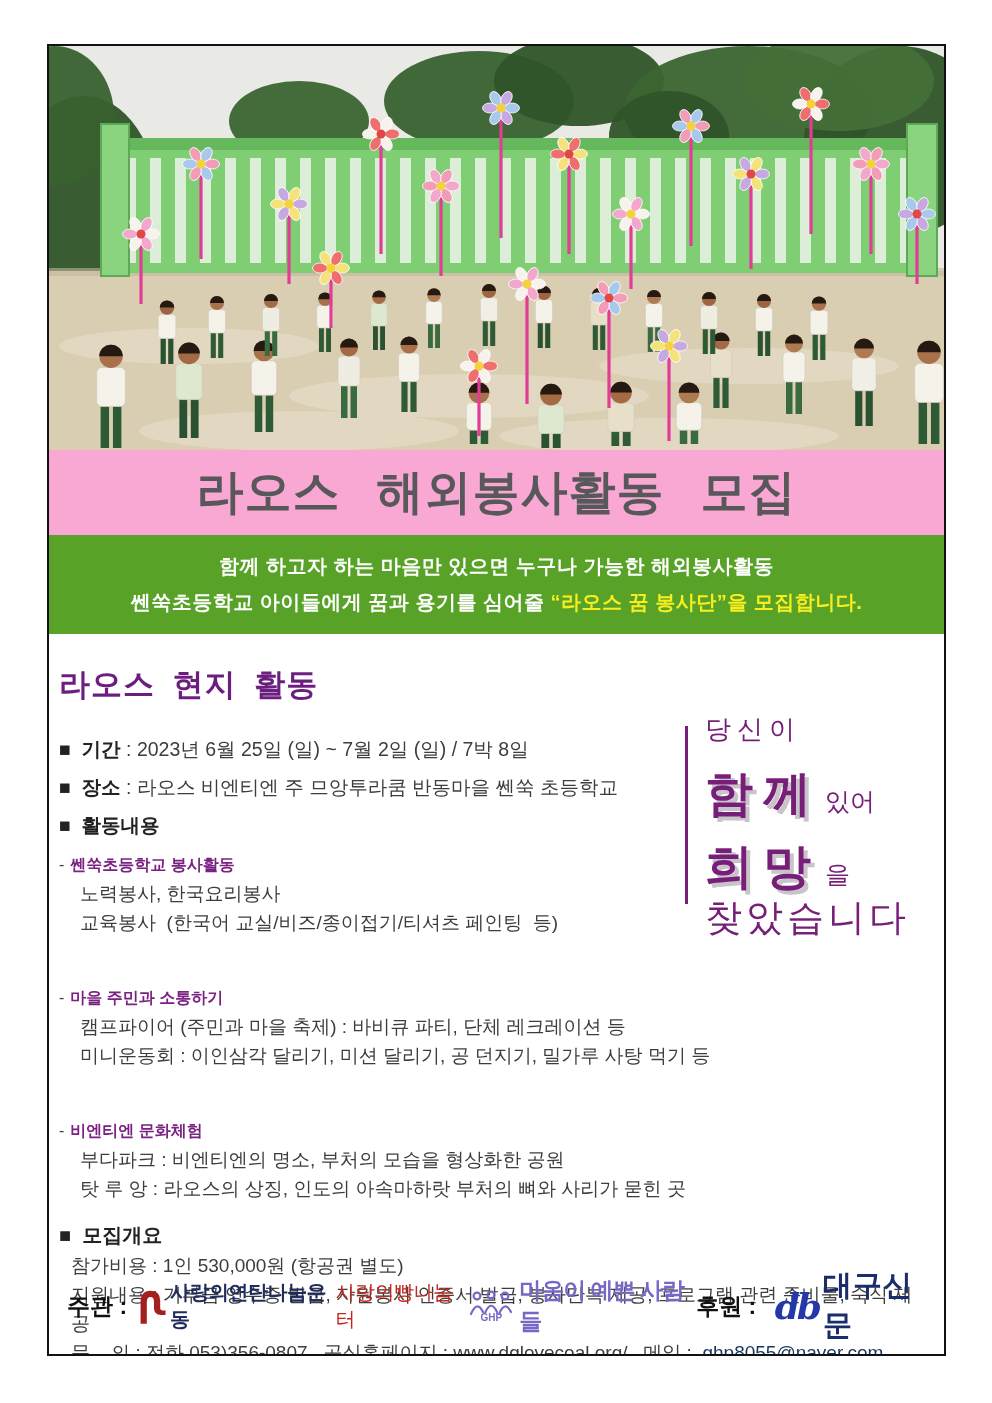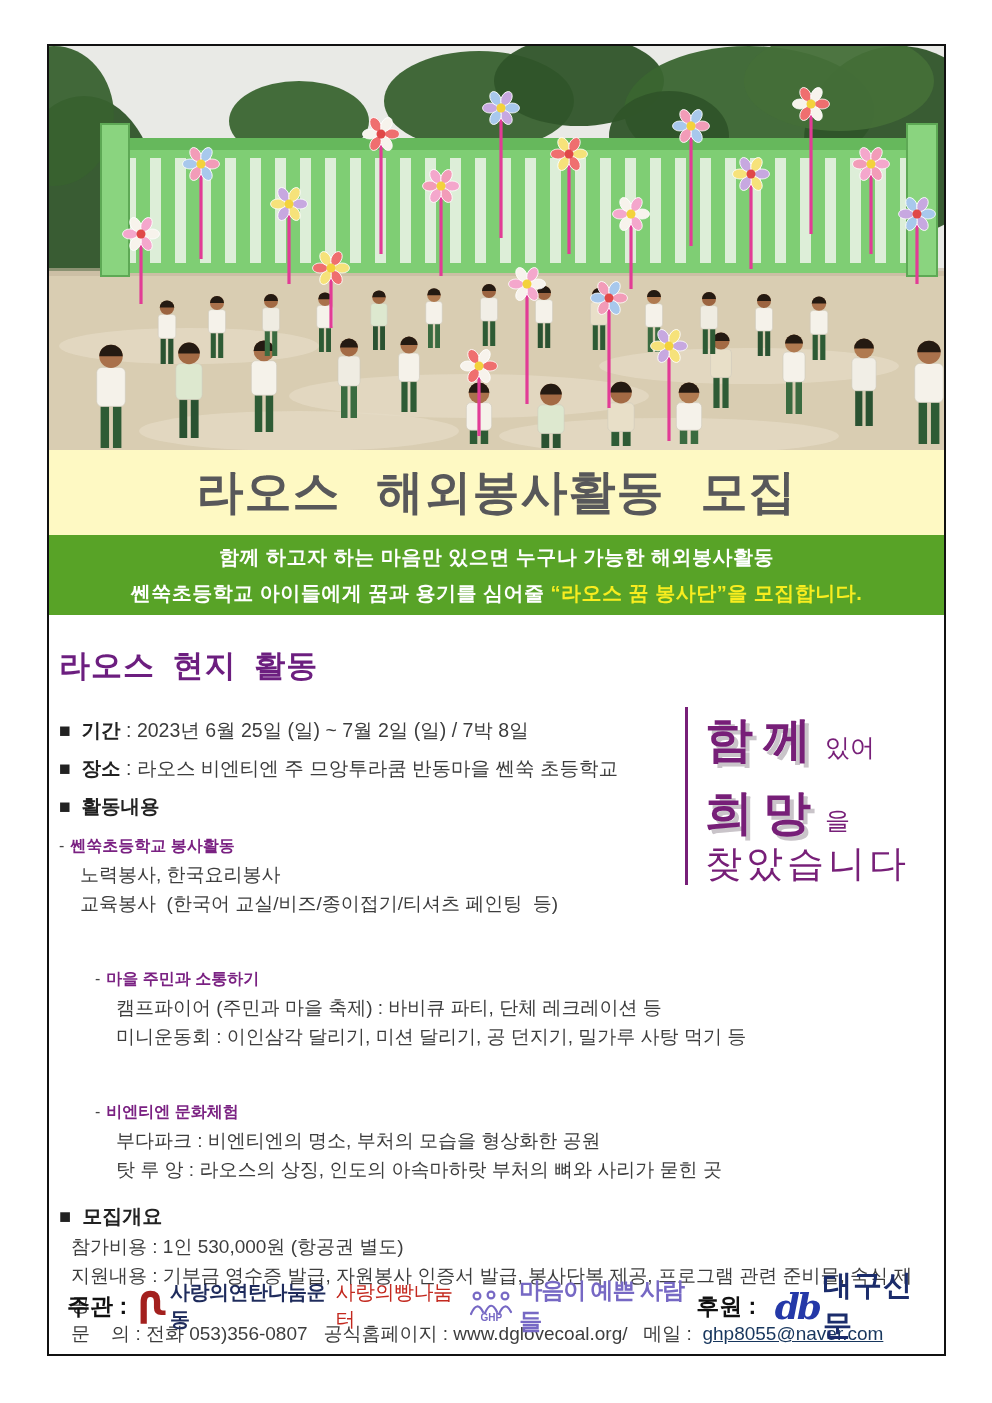--- a/index.html
+++ b/index.html
@@ -10,47 +10,47 @@
   .page{
     position:absolute;left:47px;top:44px;width:899px;height:1312px;
     border:2px solid #111;box-sizing:border-box;background:#fff;overflow:hidden;
   }
   
   .photo{width:100%;height:404px;position:relative;overflow:hidden;background:#e9eae6;}
   .photo svg{display:block;}
   
   .banner-yellow{
     height:85px;display:flex;align-items:center;justify-content:center;
-    background:#fef9c3;
+    background:#f9a8d4;
   }
   .banner-yellow .title{
     font-size:47px;font-weight:bold;color:#58585a;letter-spacing:1px;word-spacing:22px;
   }
   .banner-green{
-    height:80px;background:#58a327;display:flex;flex-direction:column;
+    height:99px;background:#58a327;display:flex;flex-direction:column;
     align-items:center;justify-content:center;gap:9px;
   }
   .banner-green .line{font-size:20px;font-weight:bold;color:#ffffff;letter-spacing:.5px;}
   .banner-green .hl{color:#f8ed1f;}
   
   .content{position:relative;padding:0 14px 0 10px;}
   h1.section-heading{
     margin:30px 0 0 0;font-size:31px;font-weight:bold;color:#6c1e7f;
     letter-spacing:1px;word-spacing:8px;
   }
   .bullets{margin-top:24px;}
   .bullet-row{font-size:19.5px;line-height:38px;white-space:pre-wrap;}
   .bullet-row .blabel{font-weight:bold;color:#222;text-align:center;}
   .bullet-row .btext{color:#3d3d3d;}
   .subsection{margin-top:23px;}
   .sub-title-row{font-size:16px;line-height:30px;}
   .sub-title-row .dash{color:#444;margin-right:6px;}
   .sub-title-row .sub-title{font-weight:bold;color:#7a2182;}
   .sub-line{font-size:19px;line-height:28.5px;color:#3d3d3d;padding-left:21px;white-space:pre-wrap;}
-  .gap-lg{margin-top:46px;margin-left:36px;}
+  .gap-lg{margin-top:46px;}
   .recruit-heading{font-size:20px;font-weight:bold;color:#222;margin-top:16px;line-height:32px;white-space:pre-wrap;}
   .recruit-row{font-size:19px;line-height:29px;color:#3d3d3d;padding-left:12px;white-space:pre-wrap;}
   .email-link{color:#17365d;text-decoration:underline;cursor:pointer;}
   
   .calligraphy{
     position:absolute;top:48px;left:636px;width:260px;height:245px;
     font-family:"DejaVu Serif",serif;color:#771f78;
   }
   .calli-bar{position:absolute;left:0;top:14px;width:3px;height:178px;background:#771f78;}
   .calli-inner{position:absolute;left:20px;top:0;}
@@ -448,20 +448,21 @@
     </div>
 
     <div class="recruit-heading">■  모집개요</div>
     <div class="recruit-row">참가비용 : 1인 530,000원 (항공권 별도)</div>
     <div class="recruit-row">지원내용 : 기부금 영수증 발급, 자원봉사 인증서 발급, 봉사단복 제공, 프로그램 관련 준비물, 숙식 제공</div>
     <div class="recruit-row"><span>문    의 : 전화 053)356-0807   공식홈페이지 : www.dglovecoal.org/   메일 :  </span><a class="email-link">ghp8055@naver.com</a></div>
 
     <div class="calligraphy">
       <div class="calli-bar"></div>
       <div class="calli-inner">
+        <div class="calli-l1">당신이</div>
         <div class="calli-row"><span class="calli-big">함께</span><span class="calli-small">있어</span></div>
         <div class="calli-row"><span class="calli-big">희망</span><span class="calli-small">을</span></div>
         <div class="calli-l4">찾았습니다</div>
       </div>
     </div>
 
   </div>
 
   <div class="footer">
     <span class="flabel">주관 : </span>

